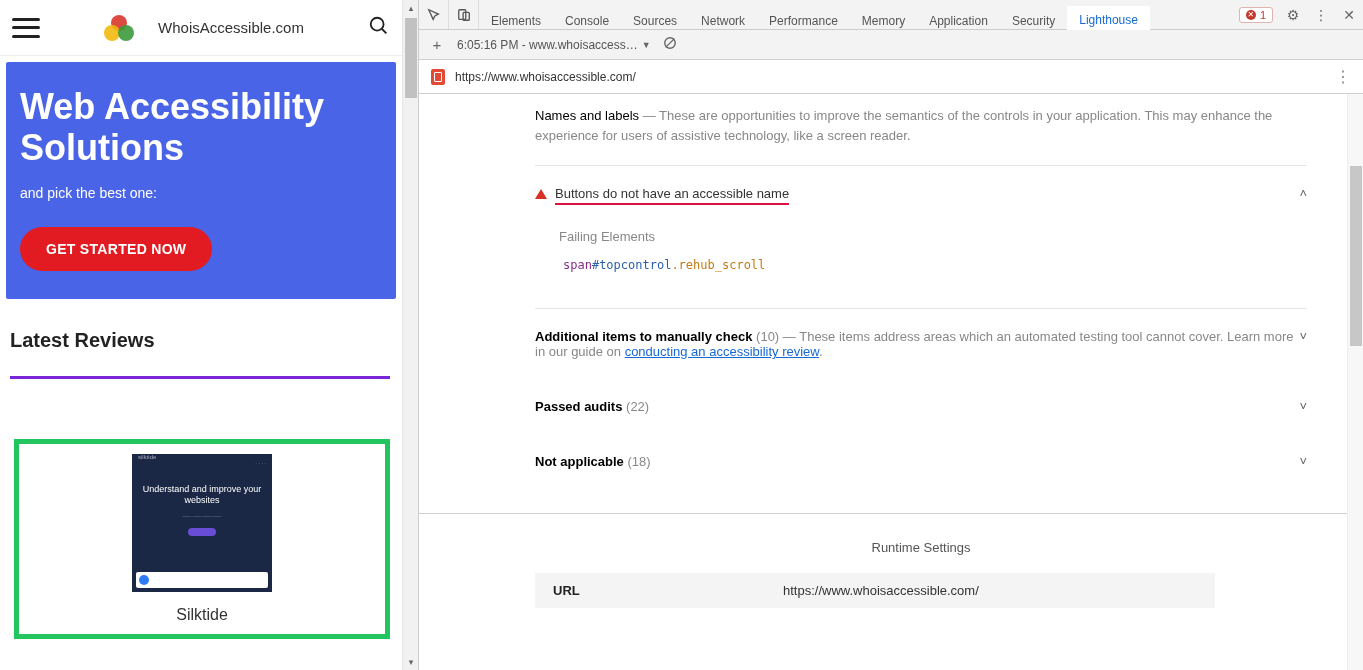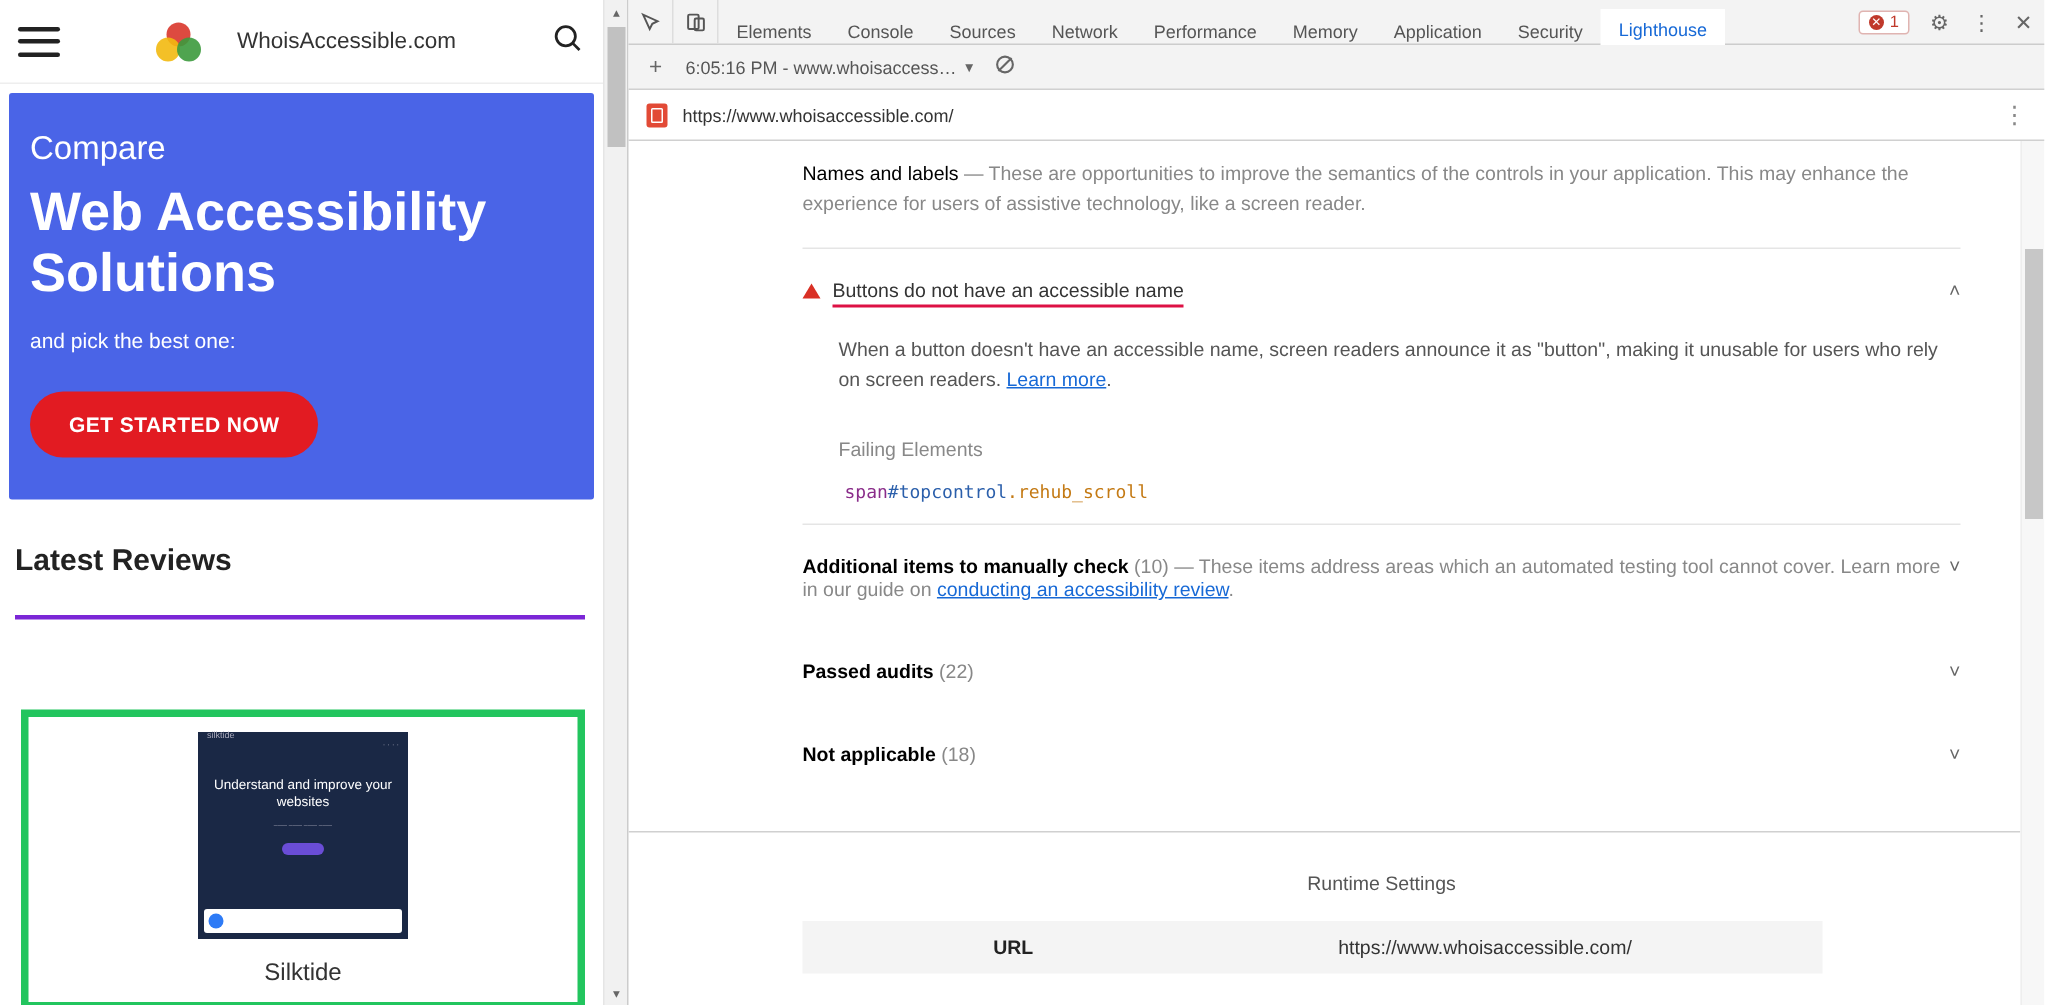--- a/index.html
+++ b/index.html
@@ -89,30 +89,30 @@
     .expander { display:flex; align-items:flex-start; padding: 12px 40px 12px 0; }
     .exp-icon { width:20px; display:flex; padding-top:3px; }
     .tri-red { width:0; height:0; border-left:6px solid transparent; border-right:6px solid transparent; border-bottom:10px solid #d93025; }
     .exp-label { flex:1; color:#333; border-bottom: 2px solid #d14; padding-bottom:2px; display:inline-block; }
     .exp-label-wrap { flex:1; }
     .chev { color:#666; font-size:13px; }
     
     .exp-body { padding: 6px 40px 18px 24px; color:#555; line-height:1.5; }
     
     .fail-h { color:#888; margin: 12px 0 14px 24px; }
-    .code-line { font-family: Menlo, Consolas, monospace; font-size:12px; margin-left:28px; margin-bottom:6px; }
+    .code-line { font-family: Menlo, Consolas, monospace; font-size:12px; margin-left:28px; margin-bottom:28px; }
     .code-tag { color:#8a2d8a; }
     .code-id { color:#2b5fab; }
     .code-cls { color:#c47a14; }
     
     .runtime-wrap { margin-top: 24px; border-top:1px solid #d0d0d0; padding: 26px 40px 0 116px; }
     .runtime-h { text-align:center; font-size:13px; color:#555; margin-bottom: 18px; }
     .rt-table { width: 680px; }
     .rt-row { display:flex; padding: 10px 18px; font-size:13px; }
-    .rt-row.alt { background:#f4f4f4;justify-content:center; }
+    .rt-row.alt { background:#f4f4f4; }
     .rt-k { width: 230px; color:#222; font-weight:600; }
     .rt-v { color:#333; }
   </style>
 </head>
 <body>
 
 <div class="app">
 
   <div class="website-pane">
     <div class="website-content">
@@ -132,21 +132,20 @@
         </div>
         <div>
           <svg class="search-icon-svg" viewBox="0 0 24 24">
               <circle cx="10" cy="10" r="7"></circle>
               <line x1="20" y1="20" x2="15" y2="15"></line>
             </svg>
         </div>
       </div>
 
       <div class="hero">
-        <div class="hero-compare">Compare</div>
         <div class="hero-title">Web Accessibility Solutions</div>
         <div class="hero-sub">and pick the best one:</div>
         <div class="hero-cta">GET STARTED NOW</div>
       </div>
 
       <div class="reviews">
         <div class="reviews-h">Latest Reviews</div>
         <div class="review-card">
           <div class="review-thumb">
             <div class="thumb-brand">silktide</div>
@@ -241,23 +240,20 @@
         <div class="sep" style="margin-left:116px; margin-right:40px;"></div>
 
         <div class="audit-block">
           <div class="expander">
             <div class="exp-icon">
                 <div class="tri-red"></div>
               </div>
             <div class="exp-label-wrap"><span class="exp-label">Buttons do not have an accessible name</span></div>
             <div class="chev">˄</div>
           </div>
-          <div class="exp-body">
-            <span>When a button doesn't have an accessible name, screen readers announce it as "button", making it unusable for users who rely on screen readers. </span><a class="al-link">Learn more</a><span>.</span>
-          </div>
           <div class="fail-h">Failing Elements</div>
           <div class="code-line">
             <span class="code-tag">span</span><span class="code-id">#topcontrol</span><span class="code-cls">.rehub_scroll</span>
           </div>
         </div>
         <div class="sep" style="margin-left:116px; margin-right:40px;"></div>
 
         <div class="audit-block">
           <div class="expander">
             <div style="flex:1">

